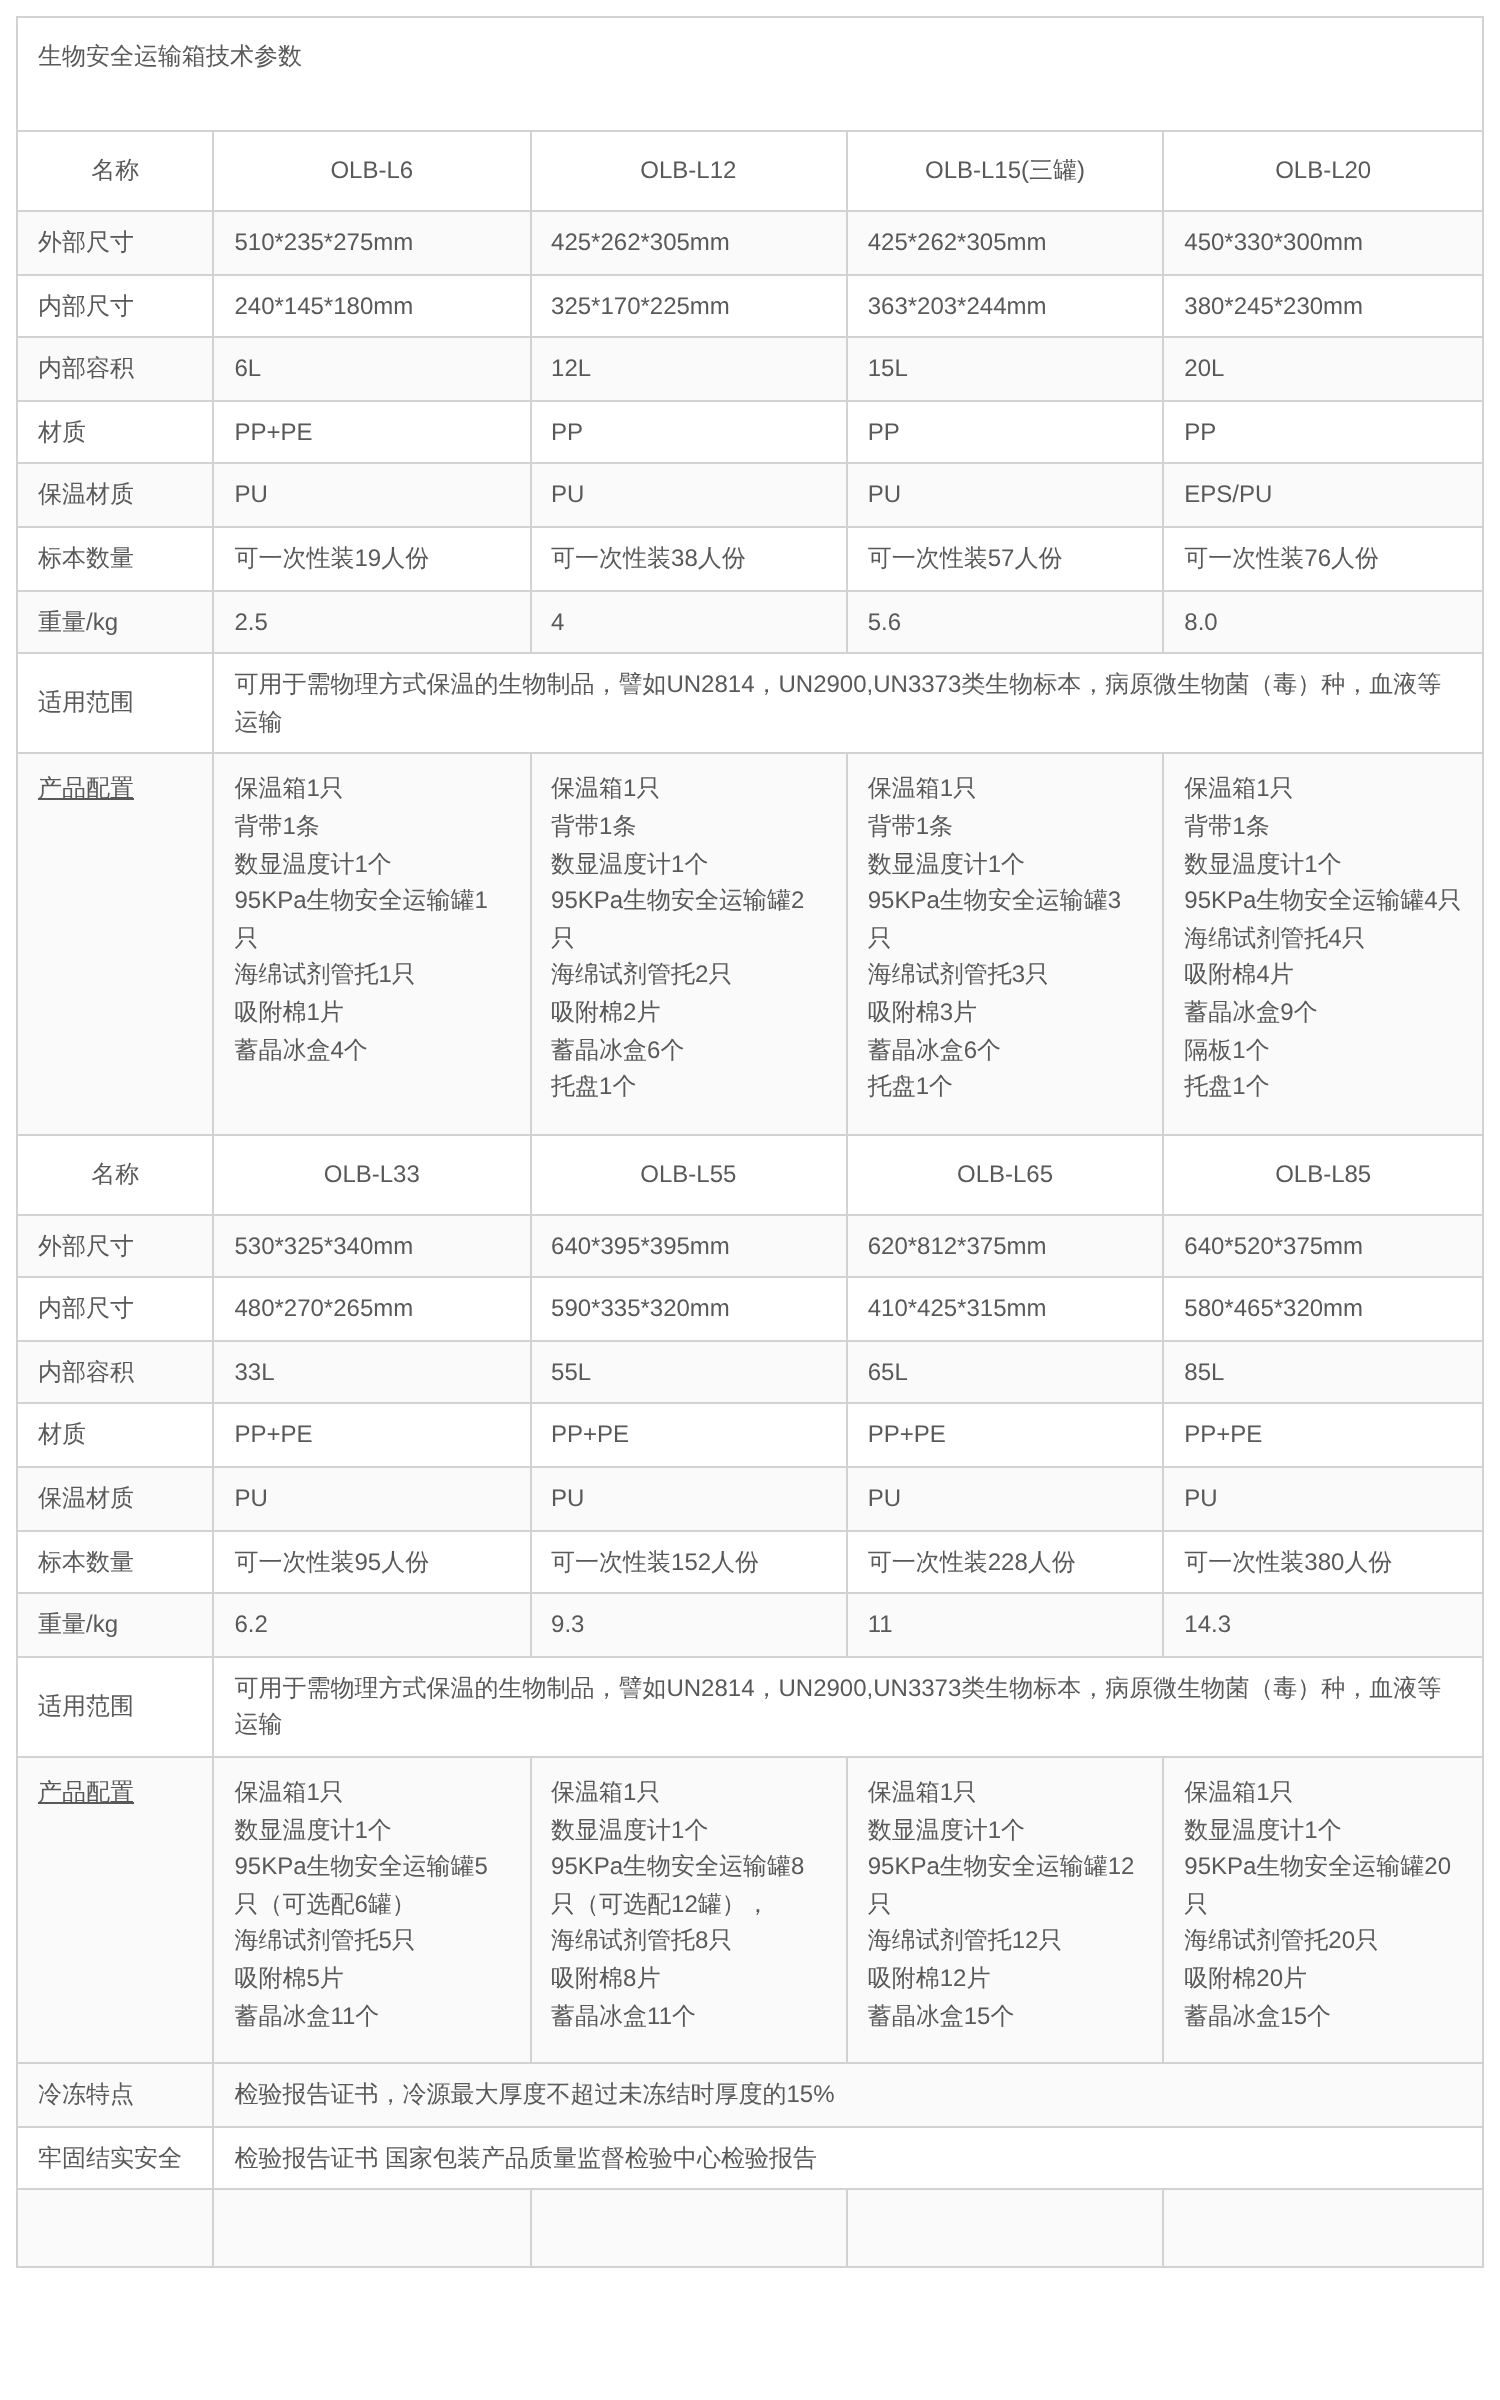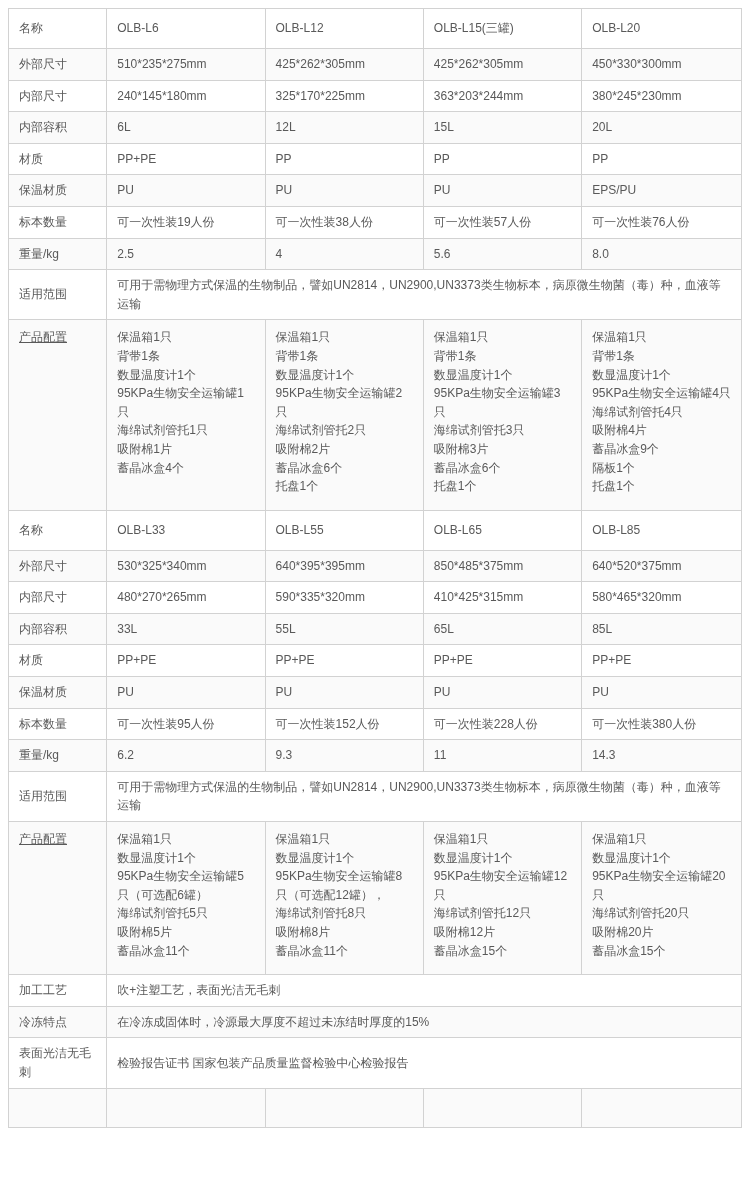--- a/index.html
+++ b/index.html
@@ -29,21 +29,21 @@
     word-break: break-word;
     overflow: hidden;
   }
   tr.zebra td { background: var(--rowalt, #fafafa); }
   tr.title-row td {
     height: 40px;
     vertical-align: top;
     padding-top: 10px;
     background: #ffffff;
   }
-  tr.name-row td { height: 27px; }
+  tr.name-row td { height: 27px; text-align: center; }
   tr.multi td {
     vertical-align: top;
     white-space: pre-line;
     padding-top: 8px;
     padding-bottom: 14px;
   }
   tr.multi td.label-cell { vertical-align: top; white-space: normal; text-decoration: underline; }
   tr.spacer td { height: 26px; }
 </style>
 </head>
@@ -51,20 +51,23 @@
 
 <table class="spec-table">
   <colgroup>
     <col style="width:13.4%">
     <col style="width:21.6%">
     <col style="width:21.6%">
     <col style="width:21.6%">
     <col style="width:21.8%">
   </colgroup>
   <tbody id="table-body">
+    <tr class="title-row">
+      <td colspan="5">生物安全运输箱技术参数</td>
+    </tr>
   <tr class="name-row">
         <td class="label-cell">名称</td>
         <td>OLB-L6</td>
         <td>OLB-L12</td>
         <td>OLB-L15(三罐)</td>
         <td>OLB-L20</td>
       </tr>
       <tr class="zebra">
         <td class="label-cell">外部尺寸</td>
         <td>510*235*275mm</td>
@@ -157,21 +160,21 @@
         <td class="label-cell">名称</td>
         <td>OLB-L33</td>
         <td>OLB-L55</td>
         <td>OLB-L65</td>
         <td>OLB-L85</td>
       </tr>
       <tr class="zebra">
         <td class="label-cell">外部尺寸</td>
         <td>530*325*340mm</td>
         <td>640*395*395mm</td>
-        <td>850*485*375mm</td>
+        <td>620*812*375mm</td>
         <td>640*520*375mm</td>
       </tr>
       <tr>
         <td class="label-cell">内部尺寸</td>
         <td>480*270*265mm</td>
         <td>590*335*320mm</td>
         <td>410*425*315mm</td>
         <td>580*465*320mm</td>
       </tr>
       <tr class="zebra">
@@ -233,30 +236,26 @@
 海绵试剂管托12只
 吸附棉12片
 蓄晶冰盒15个</td>
         <td>保温箱1只
 数显温度计1个
 95KPa生物安全运输罐20只
 海绵试剂管托20只
 吸附棉20片
 蓄晶冰盒15个</td>
       </tr>
-      <tr>
-        <td class="label-cell">加工工艺</td>
-        <td colspan="4">吹+注塑工艺，表面光洁无毛刺</td>
-      </tr>
       <tr class="zebra">
         <td class="label-cell">冷冻特点</td>
-        <td colspan="4">在冷冻成固体时，冷源最大厚度不超过未冻结时厚度的15%</td>
-      </tr>
-      <tr>
-        <td class="label-cell">表面光洁无毛刺</td>
+        <td colspan="4">检验报告证书，冷源最大厚度不超过未冻结时厚度的15%</td>
+      </tr>
+      <tr>
+        <td class="label-cell">牢固结实安全</td>
         <td colspan="4">检验报告证书 国家包装产品质量监督检验中心检验报告</td>
       </tr>
       <tr class="spacer zebra">
         <td class="label-cell">&nbsp;</td>
         <td>&nbsp;</td>
         <td>&nbsp;</td>
         <td>&nbsp;</td>
         <td>&nbsp;</td>
       </tr>
     </tbody>

